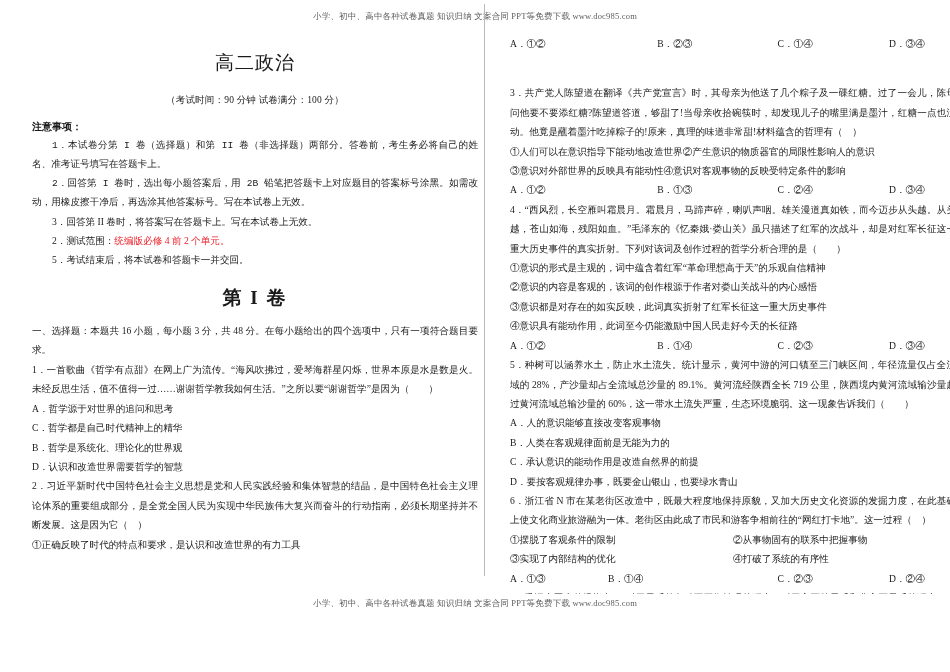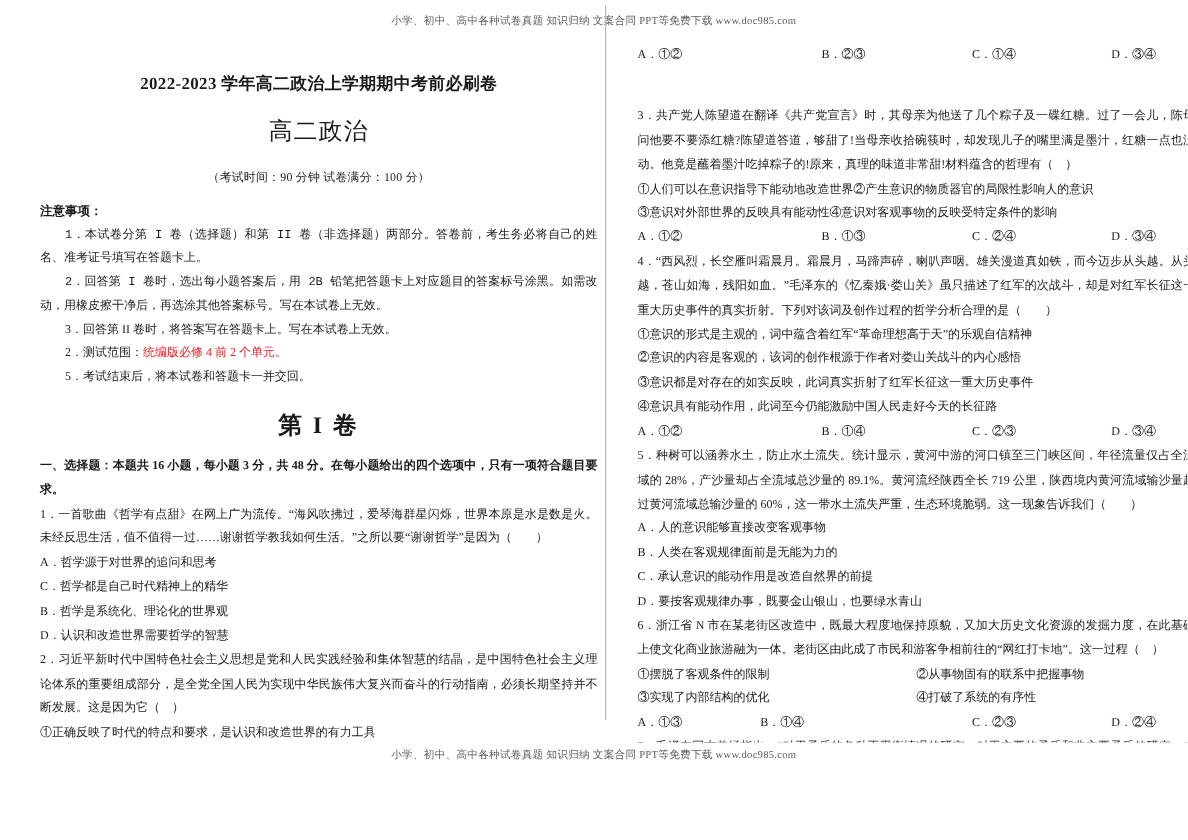--- a/index.html
+++ b/index.html
@@ -93,21 +93,21 @@
   .juan-title {
     text-align: center;
     font-size: 19px;
     font-weight: bold;
     margin: 16px 0 10px 0;
     letter-spacing: 2px;
   }
 
   .section-head {
     font-size: 9.6px;
-    font-weight: bold;
+    font-weight: normal;
     line-height: 19px;
     margin: 0 0 1px 0;
     text-align: justify;
   }
 
   
   .q-stem {
     font-size: 9.6px;
     line-height: 19.4px;
     margin: 0;
@@ -163,21 +163,20 @@
 <div class="page">
 
   <div class="runhead">小学、初中、高中各种试卷真题 知识归纳 文案合同 PPT等免费下载    www.doc985.com</div>
 
   <div class="divider"></div>
 
   <div class="cols">
 
     <div class="col col-left">
 
-      <div class="doc-title">2022-2023 学年高二政治上学期期中考前必刷卷</div>
       <div class="doc-subject">高二政治</div>
       <div class="doc-meta">（考试时间：90 分钟   试卷满分：100 分）</div>
 
       <div class="notice-title">注意事项：</div>
 
       <p class="notice-item wrap">1．本试卷分第 I 卷（选择题）和第 II 卷（非选择题）两部分。答卷前，考生务必将自己的姓名、准考证号填写在答题卡上。</p>
       <p class="notice-item wrap">2．回答第 I 卷时，选出每小题答案后，用 2B 铅笔把答题卡上对应题目的答案标号涂黑。如需改动，用橡皮擦干净后，再选涂其他答案标号。写在本试卷上无效。</p>
       <p class="notice-item">3．回答第 II 卷时，将答案写在答题卡上。写在本试卷上无效。</p>
       <p class="notice-item"><span>2．测试范围：</span><span class="hl-red">统编版必修 4 前 2 个单元。</span></p>
       <p class="notice-item">5．考试结束后，将本试卷和答题卡一并交回。</p>

